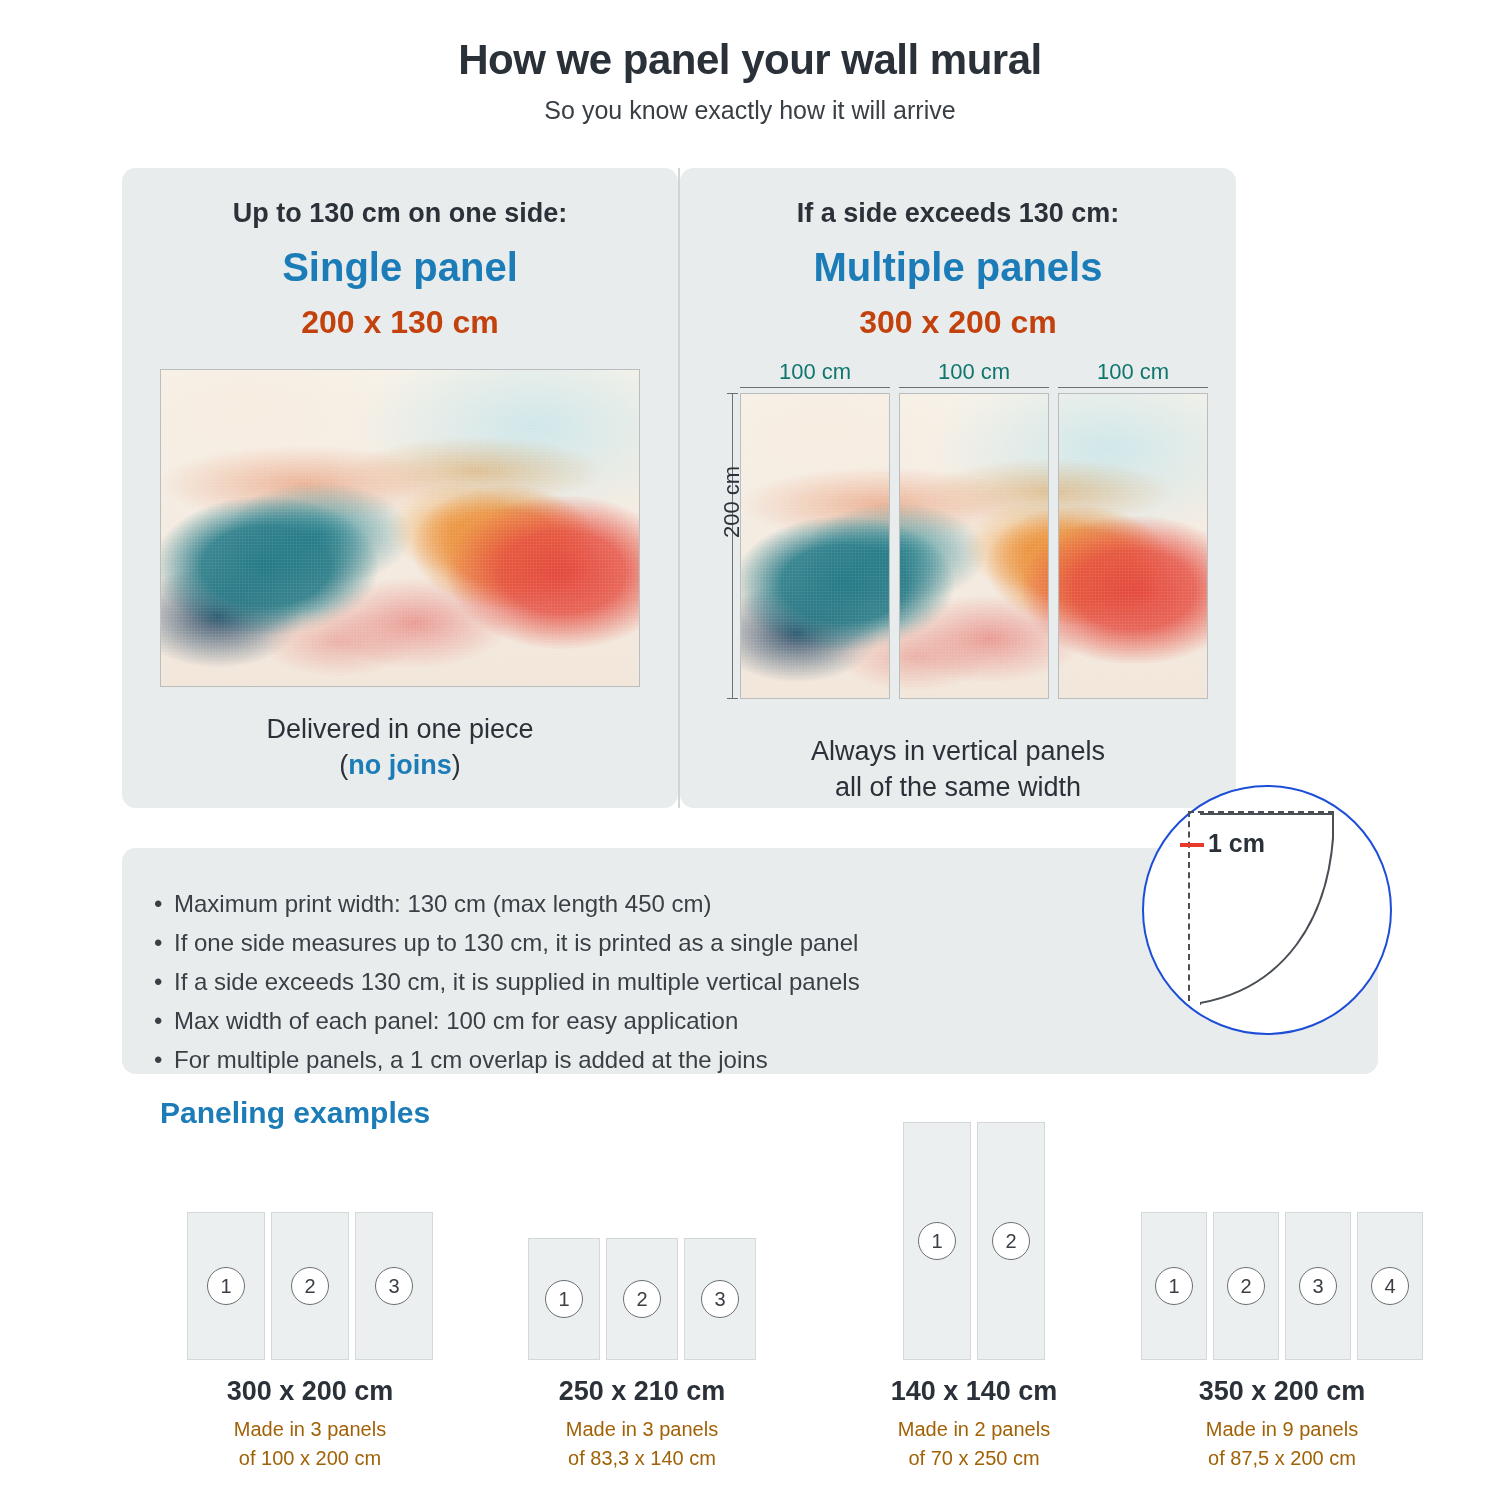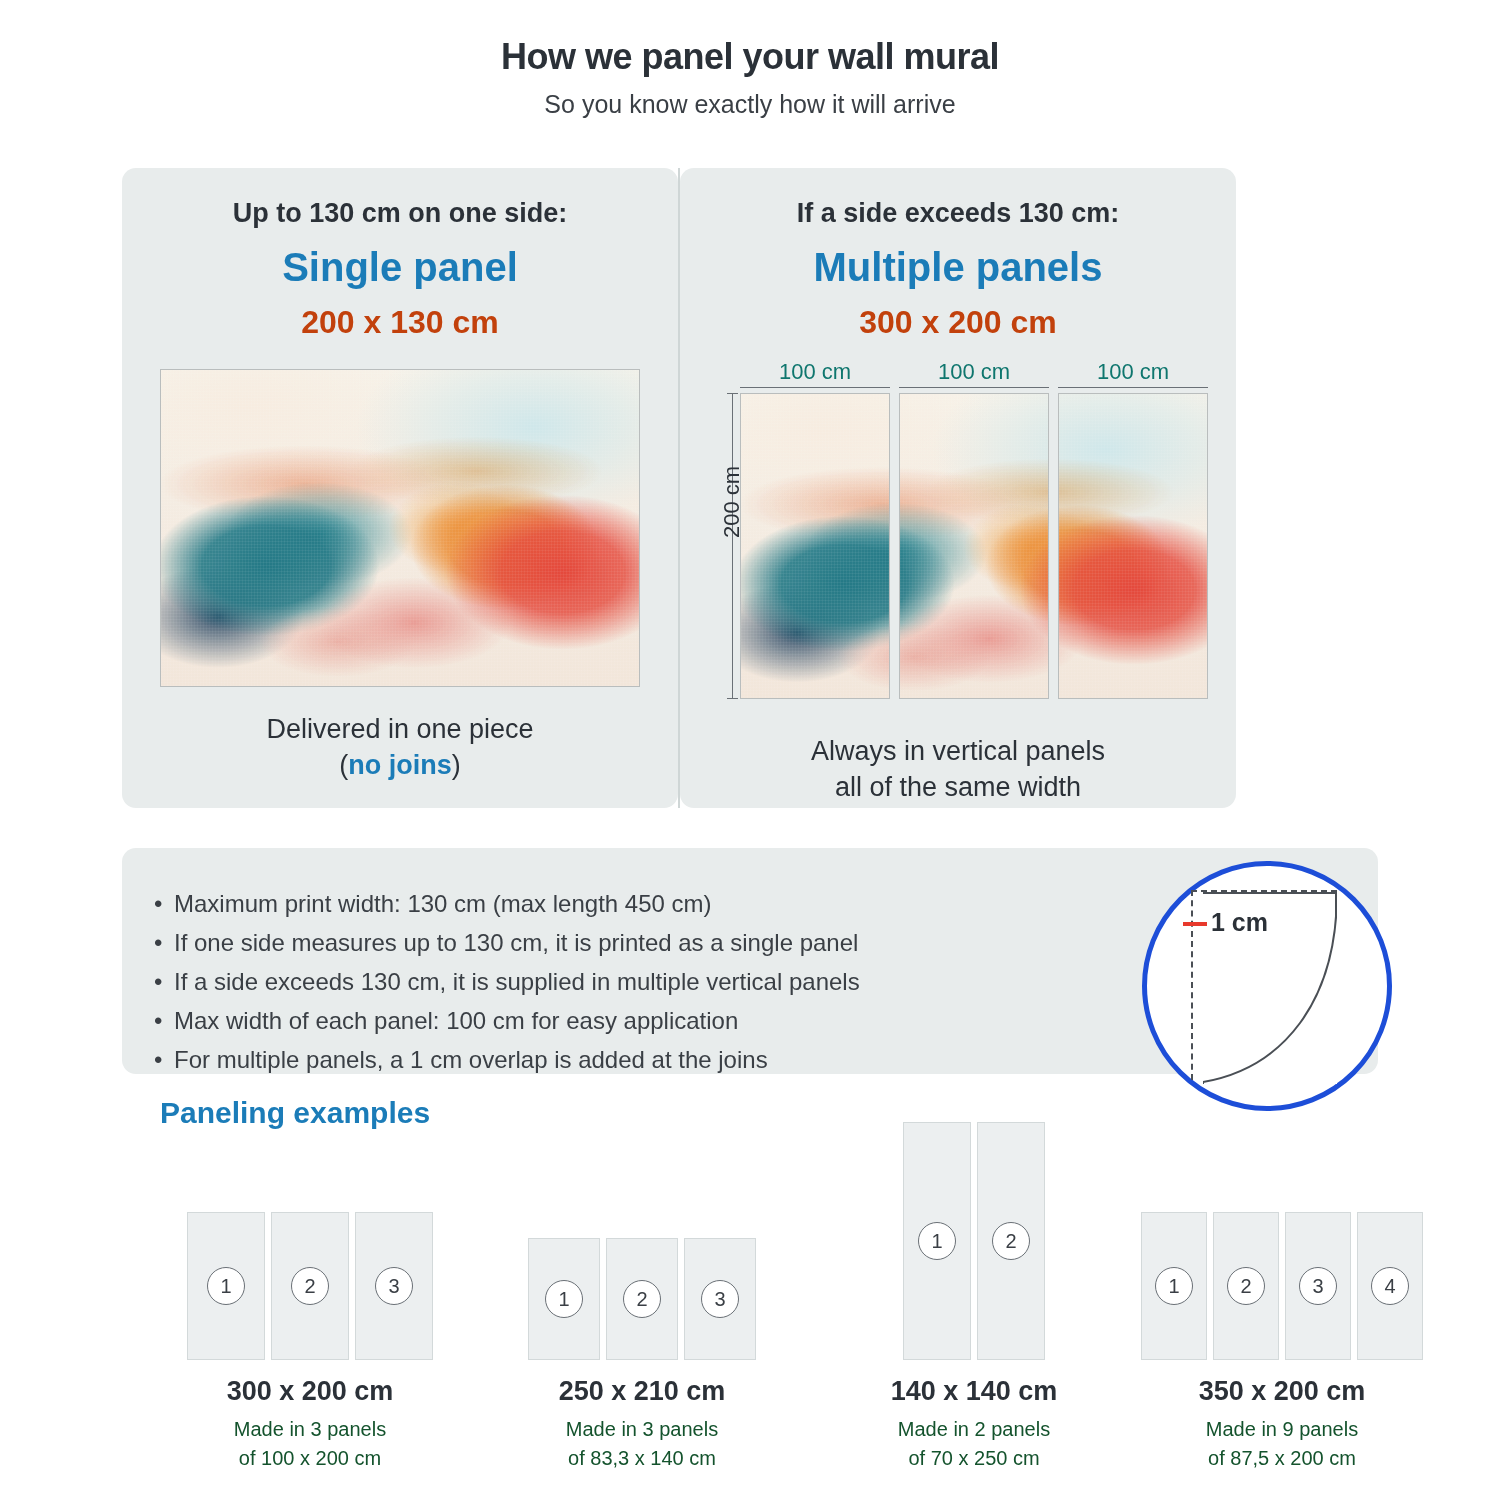--- a/index.html
+++ b/index.html
@@ -20,21 +20,21 @@
     height: 1500px;
   }
 
   
   .header {
     text-align: center;
     padding-top: 36px;
   }
   .header h1 {
     margin: 0;
-    font-size: 36px;
+    font-size: 42px;
     font-weight: bold;
     color: #2b3138;
     letter-spacing: -0.5px;
   }
   .header .sub {
     margin-top: 12px;
     font-size: 25px;
     color: #3a3f45;
   }
 
@@ -256,26 +256,26 @@
     position: absolute;
     left: -20px;
     top: 0;
     color: #3a3f45;
   }
 
   
   .overlap {
     position: absolute;
     right: 108px;
-    top: 861px;
+    top: 785px;
     width: 250px;
     height: 250px;
     border-radius: 50%;
     background: #ffffff;
-    border: 5px solid #1d4ed8;
+    border: 2px solid #1d4ed8;
     box-sizing: border-box;
   }
   .ov-dash-v {
     position: absolute;
     left: 44px;
     top: 24px;
     width: 0;
     height: 190px;
     border-left: 2px dashed #4a4f55;
   }
@@ -376,21 +376,21 @@
   .ex-size {
     margin-top: 16px;
     font-size: 27px;
     font-weight: bold;
     color: #2b3138;
   }
   .ex-desc {
     margin-top: 8px;
     font-size: 20px;
     line-height: 1.45;
-    color: #14532d;
+    color: #a16207;
   }
 </style>
 </head>
 <body>
 
 <div class="page">
 
   <div class="header">
     <h1>How we panel your wall mural</h1>
     <div class="sub">So you know exactly how it will arrive</div>

